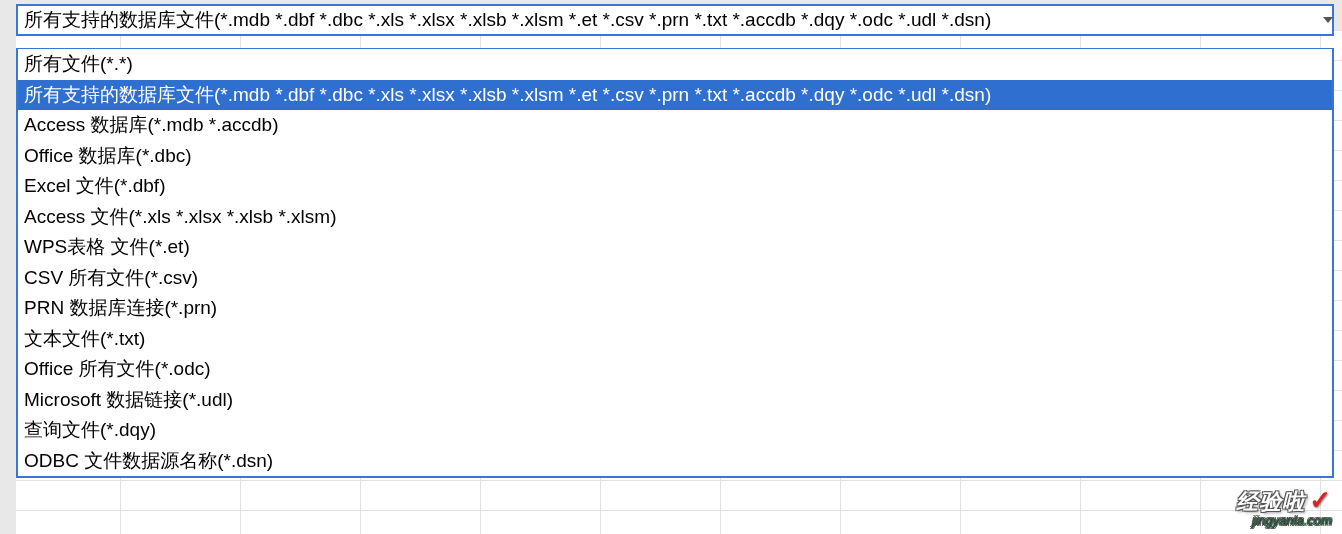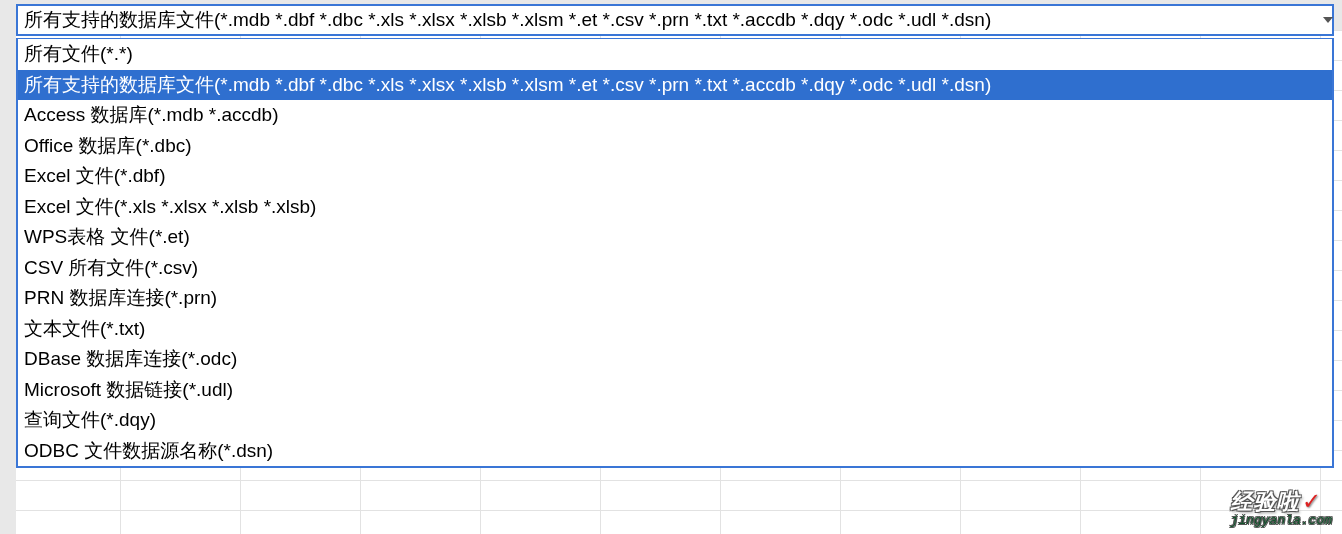--- a/index.html
+++ b/index.html
@@ -64,21 +64,21 @@
       right: 4px;
       width: 20px;
       height: 32px;
       display: flex;
       align-items: center;
       justify-content: center;
       color: #666;
     }
     .dropdown-list {
       position: absolute;
-      top: 38px;
+      top: 48px;
       left: 16px;
       width: 1318px;
       border: 2px solid #3a76d6;
       border-top: 1px solid #3a76d6;
       background: #fff;
     }
     .list-item {
       height: 30.5px;
       line-height: 30.5px;
       padding: 0 6px;
@@ -89,22 +89,22 @@
       cursor: pointer;
     }
     .list-item.selected {
       background: #2f6fcf;
       color: #fff;
     }
     .watermark {
       position: absolute;
       right: 10px;
       bottom: 6px;
-      text-align: left;
-      font-family: Liberation Mono, monospace;
+      text-align: right;
+      font-family: Liberation Sans, sans-serif;
       pointer-events: none;
     }
     .watermark .wm-top {
       font-size: 22px;
       font-weight: bold;
       font-style: italic;
       color: #fff;
       text-shadow: -1px -1px 0 #555, 1px -1px 0 #555, -1px 1px 0 #555, 1px 1px 0 #555, 2px 2px 3px rgba(0,0,0,0.4);
       letter-spacing: 1px;
     }
@@ -140,26 +140,26 @@
       <path d="M0 0 L5 6 L10 0 Z" fill="#555"></path>
     </svg>
 </div>
 
 <div class="dropdown-list" id="options-container">
     <div class="list-item">所有文件(*.*)</div>
     <div class="list-item selected">所有支持的数据库文件(*.mdb *.dbf *.dbc *.xls *.xlsx *.xlsb *.xlsm *.et *.csv *.prn *.txt *.accdb *.dqy *.odc *.udl *.dsn)</div>
     <div class="list-item">Access 数据库(*.mdb *.accdb)</div>
     <div class="list-item">Office 数据库(*.dbc)</div>
     <div class="list-item">Excel 文件(*.dbf)</div>
-    <div class="list-item">Excel 文件(*.xls *.xlsx *.xlsb *.xlsb)</div>
+    <div class="list-item">Access 文件(*.xls *.xlsx *.xlsb *.xlsm)</div>
     <div class="list-item">WPS表格 文件(*.et)</div>
     <div class="list-item">CSV 所有文件(*.csv)</div>
     <div class="list-item">PRN 数据库连接(*.prn)</div>
     <div class="list-item">文本文件(*.txt)</div>
-    <div class="list-item">DBase 数据库连接(*.odc)</div>
+    <div class="list-item">Office 所有文件(*.odc)</div>
     <div class="list-item">Microsoft 数据链接(*.udl)</div>
     <div class="list-item">查询文件(*.dqy)</div>
     <div class="list-item">ODBC 文件数据源名称(*.dsn)</div>
   </div>
 
 <div class="watermark">
   <div class="wm-top">
     <span>经验啦</span><span class="checkmark">✓</span>
   </div>
   <div class="wm-bottom">jingyanla.com</div>

